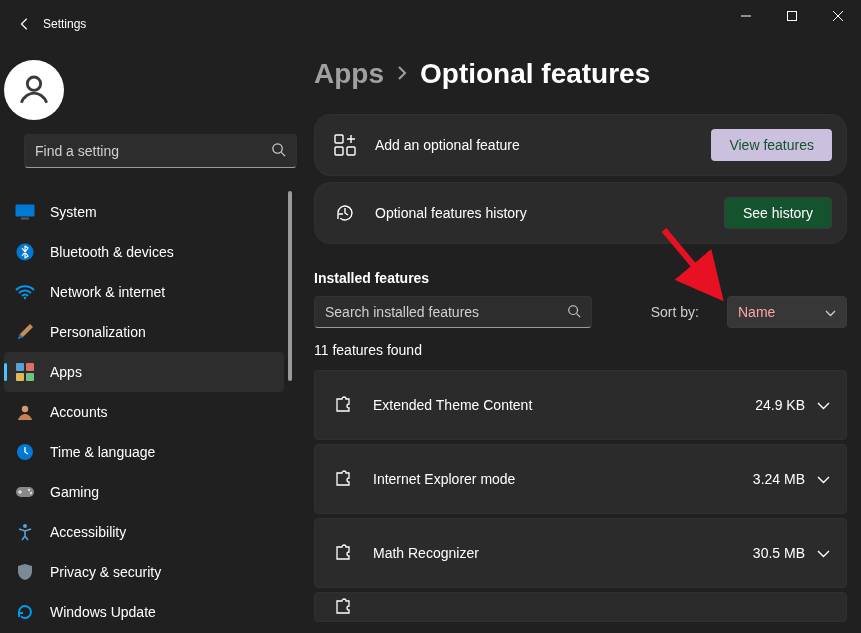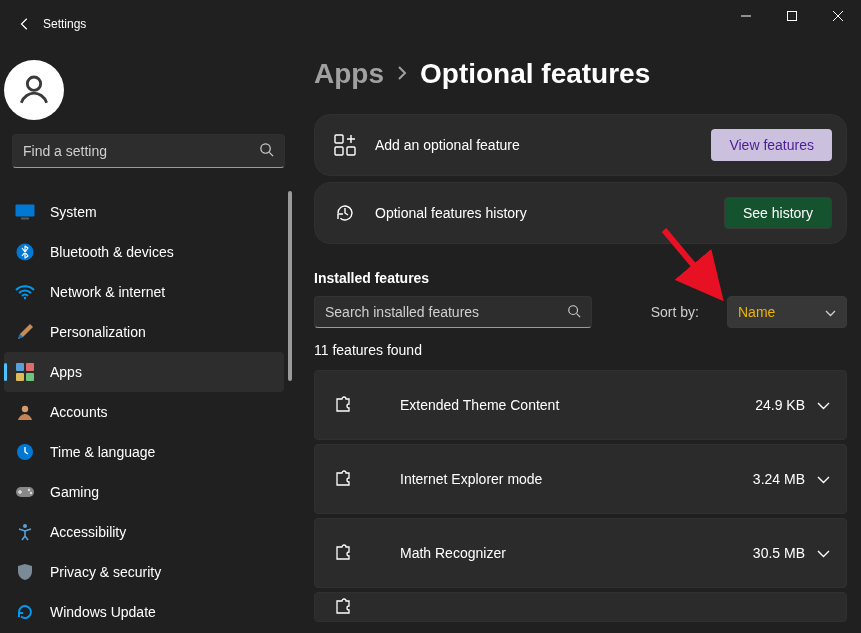--- a/index.html
+++ b/index.html
@@ -47,21 +47,21 @@
     display:flex; align-items:center;
     padding: 8px 10px 14px 0;
   }
   .avatar {
     width: 60px; height: 60px; border-radius: 50%;
     background:#ffffff;
     display:flex; align-items:center; justify-content:center;
   }
   .search-box {
     width: 273px; height: 34px;
-    margin-left: 8px;
+    margin-left: 20px;
     background:#2d2d2d;
     border:1px solid #303030;
     border-bottom:1px solid #9a9a9a;
     border-radius:4px;
     display:flex; align-items:center;
     padding: 0 10px;
     color:#cfcfcf;
   }
   .search-box .ph { flex:1; font-size:14px; color:#cfcfcf; }
   .nav {
@@ -125,54 +125,54 @@
   .btn {
     height:32px; padding:0 18px;
     border-radius:4px;
     display:flex; align-items:center; justify-content:center;
     font-size:14px;
     border:1px solid #3a3a3a;
     background:#14532d;
     color:#fff;
   }
   .btn.primary {
-    background:#cbc0dd; color:#4c1d95; border:none;
+    background:#cbc0dd; color:#14532d; border:none;
   }
 
   .section-title {
     font-size:14px; font-weight:600; margin-top:26px; margin-bottom:10px;
   }
   .filter-row {
     display:flex; align-items:center; gap:28px;
   }
   .filter-search {
     width:278px; height:32px;
     background:#2d2d2d; border:1px solid #333; border-bottom:1px solid #9a9a9a;
     border-radius:4px;
     display:flex; align-items:center; padding:0 10px; color:#cfcfcf;
   }
   .filter-search .ph { flex:1; }
   .sort-label { margin-left:auto; color:#cfcfcf; }
   .sort-dd {
     width:120px; height:32px;
     background:#373737; border:1px solid #3a3a3a; border-radius:4px;
-    display:flex; align-items:center; padding:0 10px; color:#eab308;
+    display:flex; align-items:center; padding:0 10px; color:#fca5a5;
   }
   .sort-dd .val{ flex:1; }
   .count { margin-top:14px; font-size:14px; }
   .list { margin-top:12px; }
   .feat-row {
     background:#2b2b2b; border:1px solid #303030; border-radius:4px;
     height:70px;
     display:flex; align-items:center;
     padding:0 16px;
     margin-bottom:4px;
   }
   .feat-icon { width:24px; height:24px; margin-right:18px; display:flex;align-items:center;justify-content:center;}
-  .feat-name { flex:1;margin-left:27px; }
+  .feat-name { flex:1; }
   .feat-size { color:#fff; margin-right:12px; font-size:14px; }
   .expand { color:#fff; }
 
   
   .arrow-svg { position:absolute; left:658px; top:224px; pointer-events:none; }
 </style>
 </head>
 <body>
 
 <div class="titlebar">

